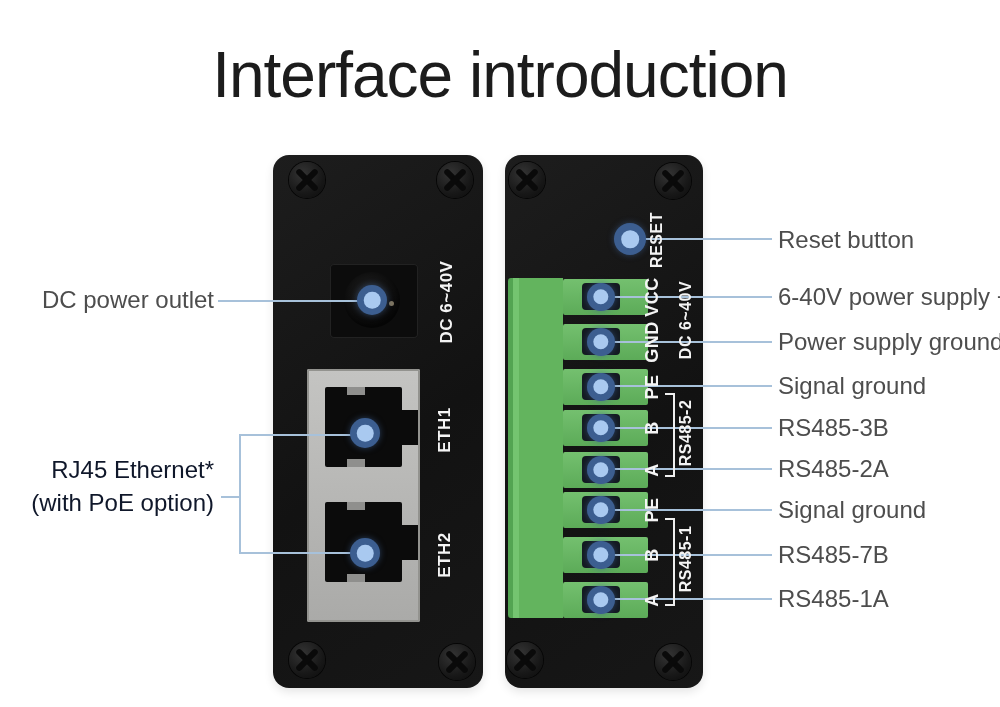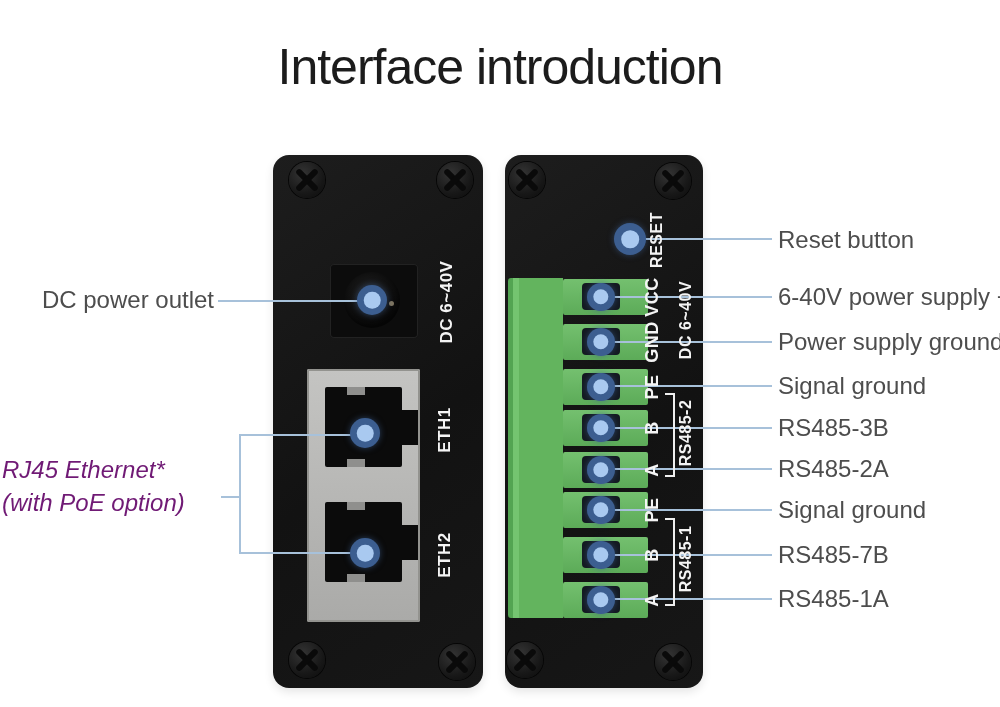--- a/index.html
+++ b/index.html
@@ -2,21 +2,21 @@
 <html><head>
 <meta charset="utf-8">
 <style>
   html,body { margin:0; padding:0; background:#fff; }
   .stage {
     position:relative; width:1000px; height:707px; background:#ffffff;
     font-family:"Liberation Sans", sans-serif; overflow:hidden;
   }
   .title {
     position:absolute; left:0; right:0; top:38; margin:0;
-    text-align:center; font-size:50px; font-weight:400; letter-spacing:-1px;
+    text-align:center; font-size:64px; font-weight:400; letter-spacing:-1px;
     color:#1c1c1c; top:38px;
   }
   
   .panel {
     position:absolute; background:linear-gradient(145deg,#1d1d1d 0%,#121212 55%,#171717 100%);
     border-radius:16px; box-shadow:0 4px 10px rgba(0,0,0,0.10);
   }
   .panel-left  { left:273px; top:155px; width:210px; height:533px; }
   .panel-right { left:505px; top:155px; width:198px; height:533px; }
   
@@ -93,22 +93,22 @@
   .vline { position:absolute; background:#a7c1da; width:2px; z-index:5; }
   .rlabel {
     position:absolute; left:778px; transform:translateY(-50%);
     font-size:24px; color:#4d4d4d; white-space:nowrap;
   }
   .dc-callout {
     position:absolute; left:24px; width:190px; top:300px; transform:translateY(-50%);
     text-align:right; font-size:24px; color:#4d4d4d;
   }
   .rj45-callout {
-    position:absolute; left:2px; width:212px; top:453px; text-align:left;
-    font-size:24px; line-height:33px; color:#701a75;font-style:italic;
+    position:absolute; left:2px; width:212px; top:453px; text-align:right;
+    font-size:24px; line-height:33px; color:#0f172a;
   }
 </style>
 </head>
 <body>
 
 <div class="stage">
 
   <h1 class="title">Interface introduction</h1>
 
   <div class="panel panel-left">

